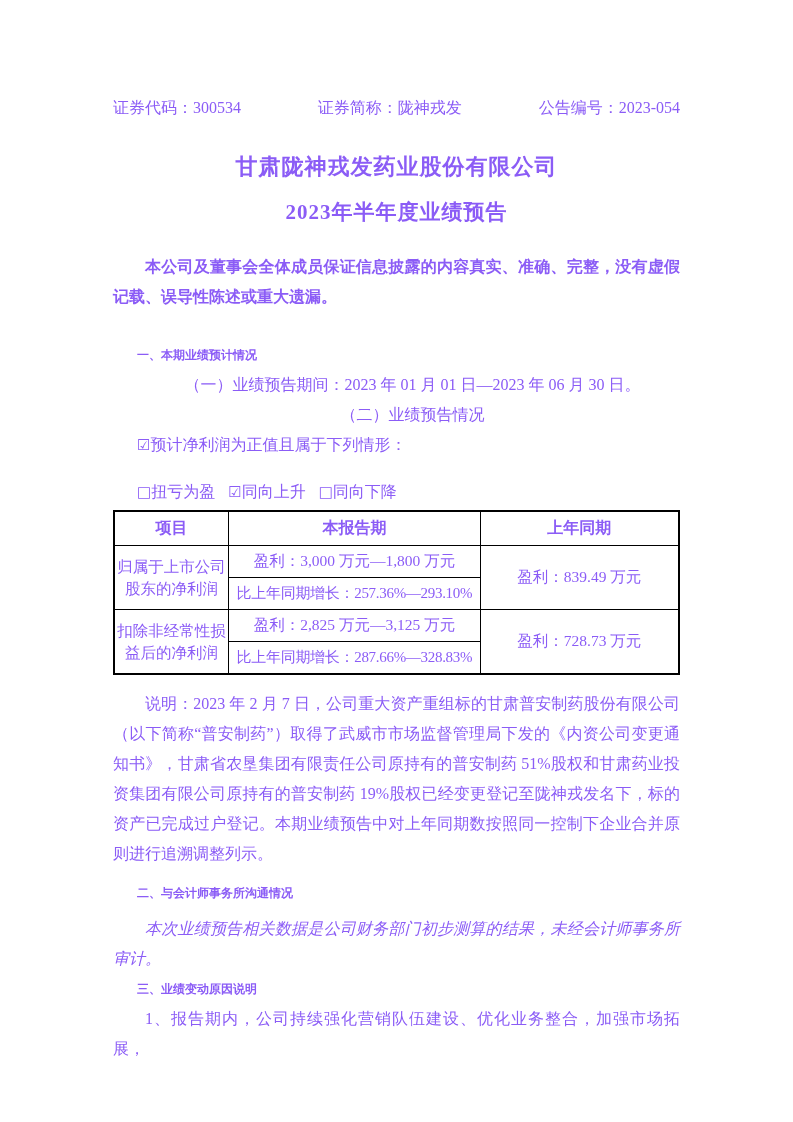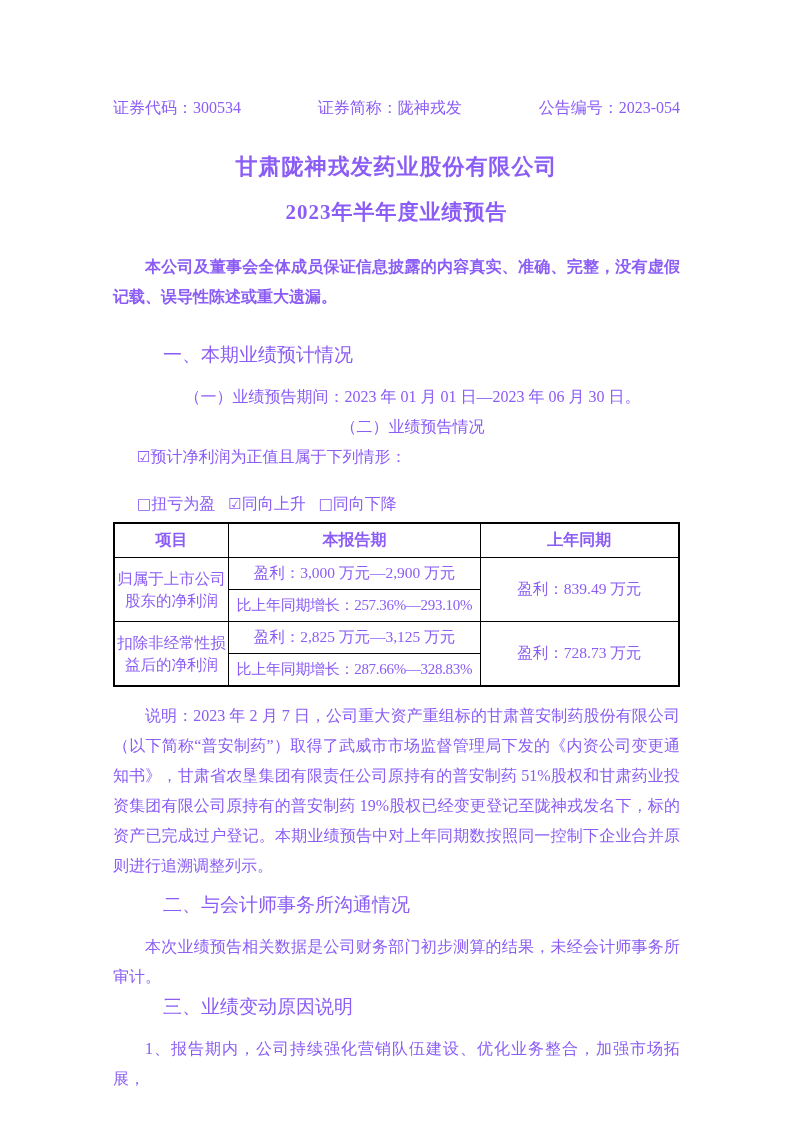--- a/index.html
+++ b/index.html
@@ -46,25 +46,25 @@
   }
   p { margin: 0; }
   .declaration {
     margin-top: 25px;
     font-weight: bold;
     line-height: 30px;
     text-indent: 2em;
     text-align: justify;
   }
   .section-heading {
-    font-size: 19px;
-    font-weight: normal;
+    font-size: 12px;
+    font-weight: bold;
     line-height: 30px;
     text-indent: 2em;
-    margin: 12px;
+    margin: 0;
   }
   .heading-1 { margin-top: 28px; }
   .heading-2 { margin-top: 9px; }
   .heading-3 { margin-top: 0; }
   .list-line {
     line-height: 30px;
     text-indent: 2em;
     text-align: center;
   }
   .check-line {
@@ -110,21 +110,21 @@
     font-size: 15px;
     letter-spacing: -0.3px;
     white-space: nowrap;
   }
   .body-para {
     line-height: 30px;
     text-indent: 2em;
     text-align: justify;
   }
   .note-para { margin-top: 14px; }
-  .accountant-para { margin-top: 0; }
+  .accountant-para { margin-top: 6px; font-style: italic; }
   .reasons-para { margin-top: 0; }
 </style>
 </head>
 <body>
 
 <div class="page">
 
   <div class="doc-header">
     <span>证券代码：300534</span>
     <span>证券简称：陇神戎发</span>
@@ -154,21 +154,21 @@
     <thead>
       <tr>
         <th>项目</th>
         <th>本报告期</th>
         <th>上年同期</th>
       </tr>
     </thead>
     <tbody>
       <tr>
         <td class="item-cell" rowspan="2">归属于上市公司股东的净利润</td>
-        <td>盈利：3,000 万元—2,900 万元</td>
+        <td>盈利：3,000 万元—1,800 万元</td>
         <td rowspan="2">盈利：839.49 万元</td>
       </tr>
       <tr>
         <td class="growth-cell">比上年同期增长：257.36%—293.10%</td>
       </tr>
       <tr>
         <td class="item-cell" rowspan="2">扣除非经常性损益后的净利润</td>
         <td>盈利：2,825 万元—3,125 万元</td>
         <td rowspan="2">盈利：728.73 万元</td>
       </tr>

